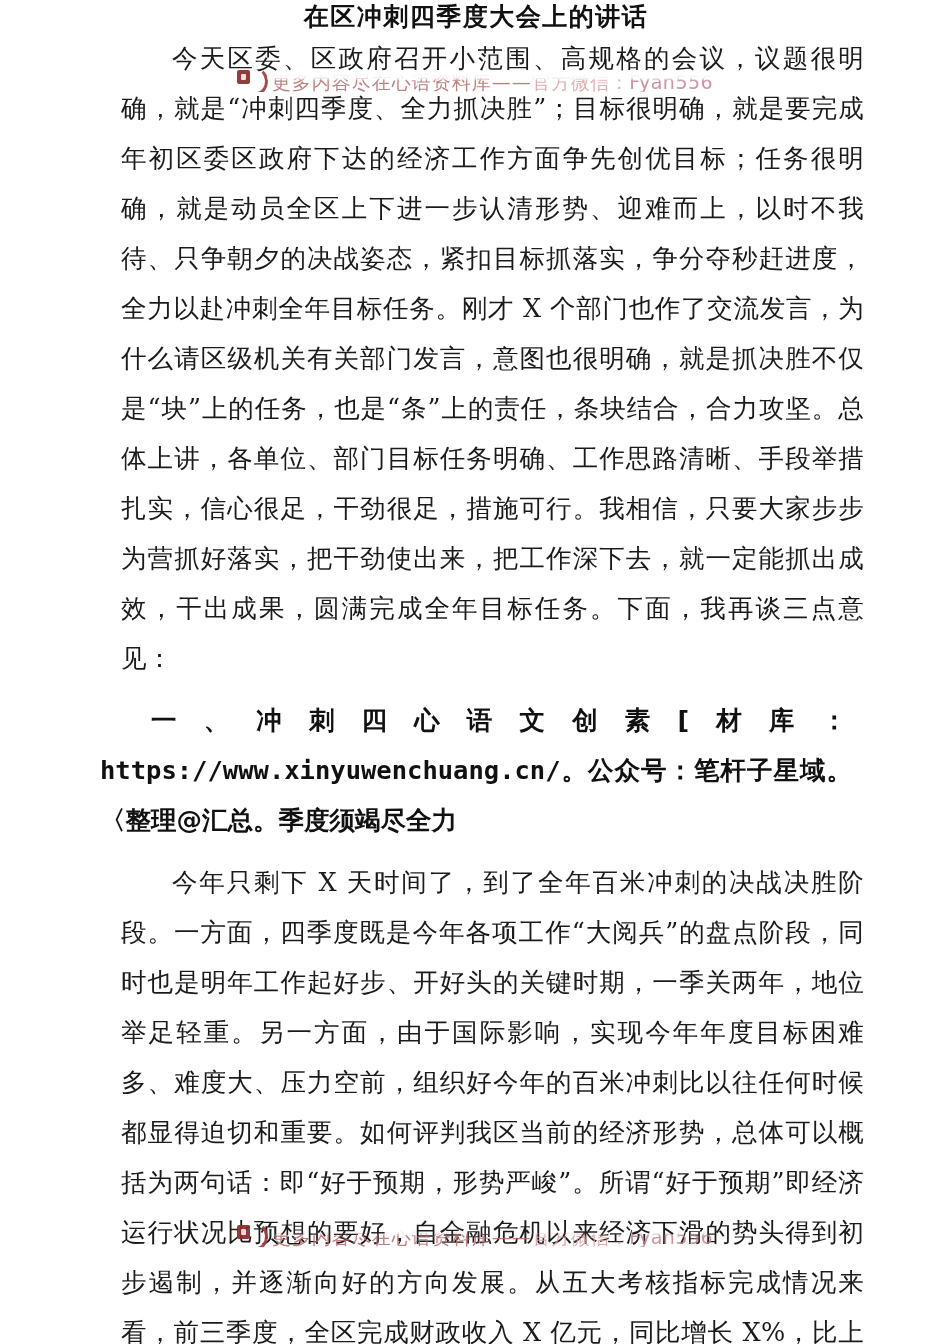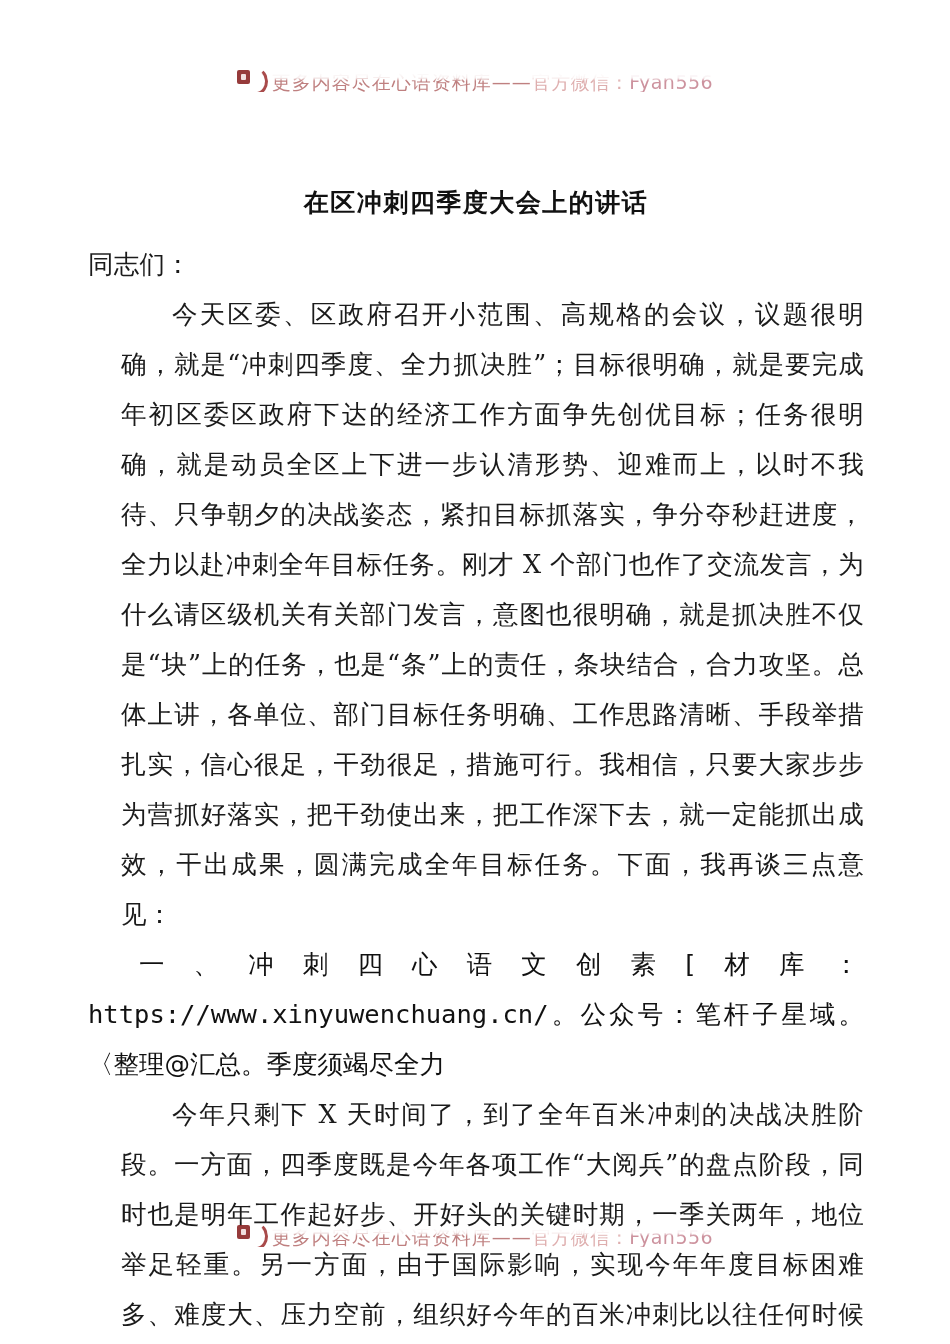--- a/index.html
+++ b/index.html
@@ -102,44 +102,43 @@
     width: 776px;
   }
 
   .doc-title {
     text-align: center;
     font-family: "DejaVu Sans", "Liberation Sans", sans-serif;
     font-weight: bold;
     font-size: 25px;
     letter-spacing: 1.5px;
     margin: 0;
-    padding-top: 186px;
     color: #111;
   }
 
   p.para {
     margin: 0;
     font-size: 25.5px;
     line-height: 50px;
     text-align: justify;
     text-justify: inter-ideograph;
     letter-spacing: 0.2px;
     color: #1b1b1b;
     font-family: "DejaVu Serif", "Liberation Serif", serif;
   }
   p.salutation {
     margin-top: 20px;
     text-indent: 0;
   }
   p.indent { text-indent: 2em; margin-left: 33px; }
 
   p.heading {
-    margin: 0;
+    margin: 12px;
     font-family: "DejaVu Sans", "Liberation Sans", sans-serif;
-    font-weight: normal;
+    font-weight: bold;
     font-size: 25.5px;
     line-height: 50px;
     text-align: justify;
     text-justify: inter-ideograph;
     text-indent: 2em;
     color: #111;
   }
   p.heading .spaced { letter-spacing: 5px; }
 
   .ascii {
@@ -159,21 +158,20 @@
     </span>
     <span class="wm-text">
       <span class="cn">更多内容尽在心语资料库</span><span class="sep">——</span><span class="wx">官方微信：</span><span class="id">Fyan556</span>
     </span>
   </div>
 
   <div class="doc">
 
     <h1 class="doc-title">在区冲刺四季度大会上的讲话</h1>
 
-    <p class="para salutation">同志们：</p>
 
     <p class="para indent">今天区委、区政府召开小范围、高规格的会议，议题很明确，就是“冲刺四季度、全力抓决胜”；目标很明确，就是要完成年初区委区政府下达的经济工作方面争先创优目标；任务很明确，就是动员全区上下进一步认清形势、迎难而上，以时不我待、只争朝夕的决战姿态，紧扣目标抓落实，争分夺秒赶进度，全力以赴冲刺全年目标任务。刚才 X 个部门也作了交流发言，为什么请区级机关有关部门发言，意图也很明确，就是抓决胜不仅是“块”上的任务，也是“条”上的责任，条块结合，合力攻坚。总体上讲，各单位、部门目标任务明确、工作思路清晰、手段举措扎实，信心很足，干劲很足，措施可行。我相信，只要大家步步为营抓好落实，把干劲使出来，把工作深下去，就一定能抓出成效，干出成果，圆满完成全年目标任务。下面，我再谈三点意见：</p>
 
     <p class="heading">
       <span class="spaced">一、冲刺四</span><span class="spaced">心语文创素[材库：</span><span class="ascii">https://www.xinyuwenchuang.cn/</span><span>。公众号：笔杆子星域。〈整理@汇总。</span><span>季度须竭尽全力</span>
     </p>
 
     <p class="para indent">今年只剩下 X 天时间了，到了全年百米冲刺的决战决胜阶段。一方面，四季度既是今年各项工作“大阅兵”的盘点阶段，同时也是明年工作起好步、开好头的关键时期，一季关两年，地位举足轻重。另一方面，由于国际影响，实现今年年度目标困难多、难度大、压力空前，组织好今年的百米冲刺比以往任何时候都显得迫切和重要。如何评判我区当前的经济形势，总体可以概括为两句话：即“好于预期，形势严峻”。所谓“好于预期”即经济运行状况比预想的要好，自金融危机以来经济下滑的势头得到初步遏制，并逐渐向好的方向发展。从五大考核指标完成情况来看，前三季度，全区完成财政收入 X 亿元，同比增长 X%，比上半年增幅提高了 X 个百分点，实现一般预算</p>
 
   </div>

